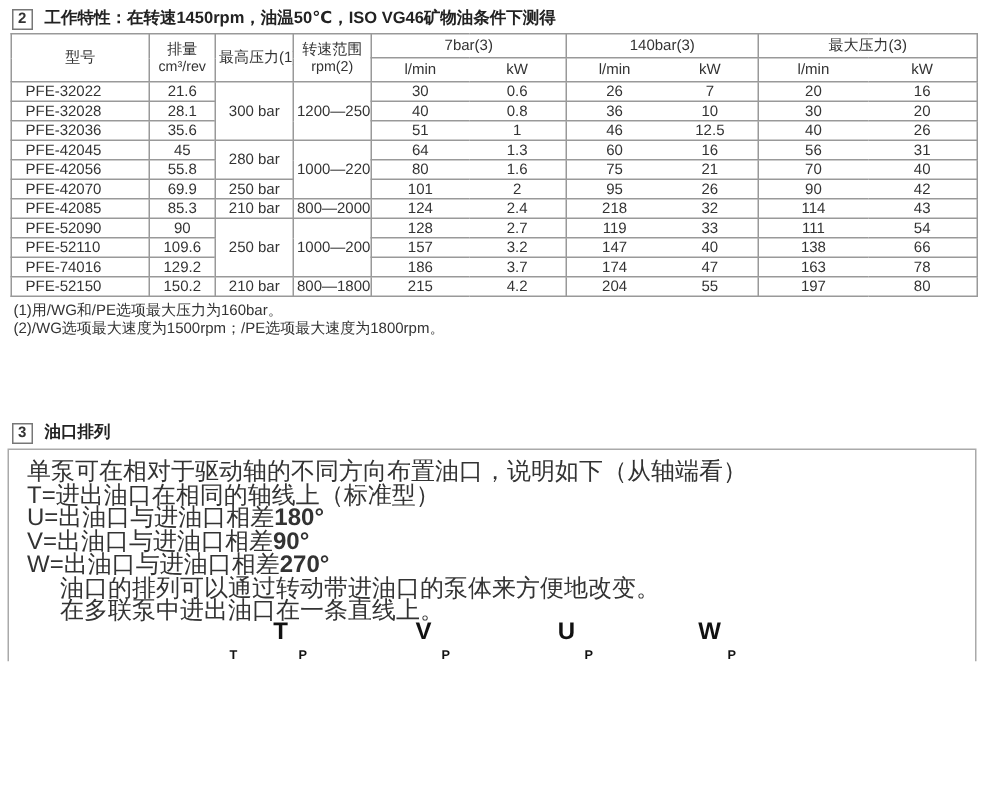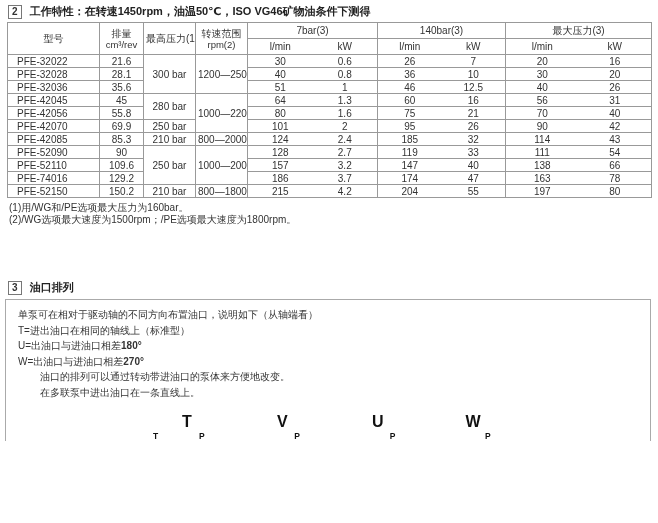--- a/index.html
+++ b/index.html
@@ -17,21 +17,21 @@
   table.spec td.model{text-align:left;padding-left:9px;}
   table.spec .lm{border-right:none;}
   table.spec .kw{border-left:none;}
   table.spec th .l2{display:block;font-size:9.5px;}
 
   
   .notes{position:absolute;left:9px;top:202px;font-size:10px;line-height:12px;color:#333;}
 
   
   .box3{position:absolute;left:5px;top:299px;width:644px;height:212px;border:1px solid #aaa;background:#fff;}
-  .box3 .txt{position:absolute;left:12px;top:7px;font-size:10px;line-height:15.5px;color:#333;}
+  .box3 .txt{position:absolute;left:12px;top:7px;font-size:16px;line-height:15.5px;color:#333;}
   .box3 .txt .line{white-space:nowrap;}
   .box3 .txt .line.indent{padding-left:22px;}
   .box3 .txt b{font-weight:bold;}
 
   
   .pumps{position:absolute;left:138px;top:112px;width:372px;display:flex;justify-content:space-between;}
   .pump{width:86px;text-align:center;}
   .pump .letter{font-size:16px;font-weight:bold;color:#111;height:19px;line-height:19px;}
   .pump .draw{position:relative;height:76px;}
   .pump .draw svg{position:absolute;left:0;top:11px;}
@@ -148,21 +148,21 @@
       <td class="lm">90</td>
       <td class="kw">42</td>
     </tr>
     <tr>
       <td class="model">PFE-42085</td>
       <td>85.3</td>
       <td>210 bar</td>
       <td>800—2000</td>
       <td class="lm">124</td>
       <td class="kw">2.4</td>
-      <td class="lm">185</td>
+      <td class="lm">218</td>
       <td class="kw">32</td>
       <td class="lm">114</td>
       <td class="kw">43</td>
     </tr>
     <tr>
       <td class="model">PFE-52090</td>
       <td>90</td>
       <td rowspan="3">250 bar</td>
       <td rowspan="3">1000—2000</td>
       <td class="lm">128</td>
@@ -215,20 +215,21 @@
   <div class="sec-title" style="top:280px;">
     <span class="num-box">3</span>
     <span>油口排列</span>
   </div>
 
   <div class="box3">
     <div class="txt">
       <div class="line"><span>单泵可在相对于驱动轴的不同方向布置油口，说明如下（从轴端看）</span><b></b></div>
       <div class="line"><span>T=进出油口在相同的轴线上（标准型）</span><b></b></div>
       <div class="line"><span>U=出油口与进油口相差</span><b>180°</b></div>
+      <div class="line"><span>V=出油口与进油口相差</span><b>90°</b></div>
       <div class="line"><span>W=出油口与进油口相差</span><b>270°</b></div>
       <div class="line indent"><span>油口的排列可以通过转动带进油口的泵体来方便地改变。</span><b></b></div>
       <div class="line indent"><span>在多联泵中进出油口在一条直线上。</span><b></b></div>
     </div>
 
     <div class="pumps">
 
       <div class="pump">
         <div class="letter">T</div>
         <div class="draw">

